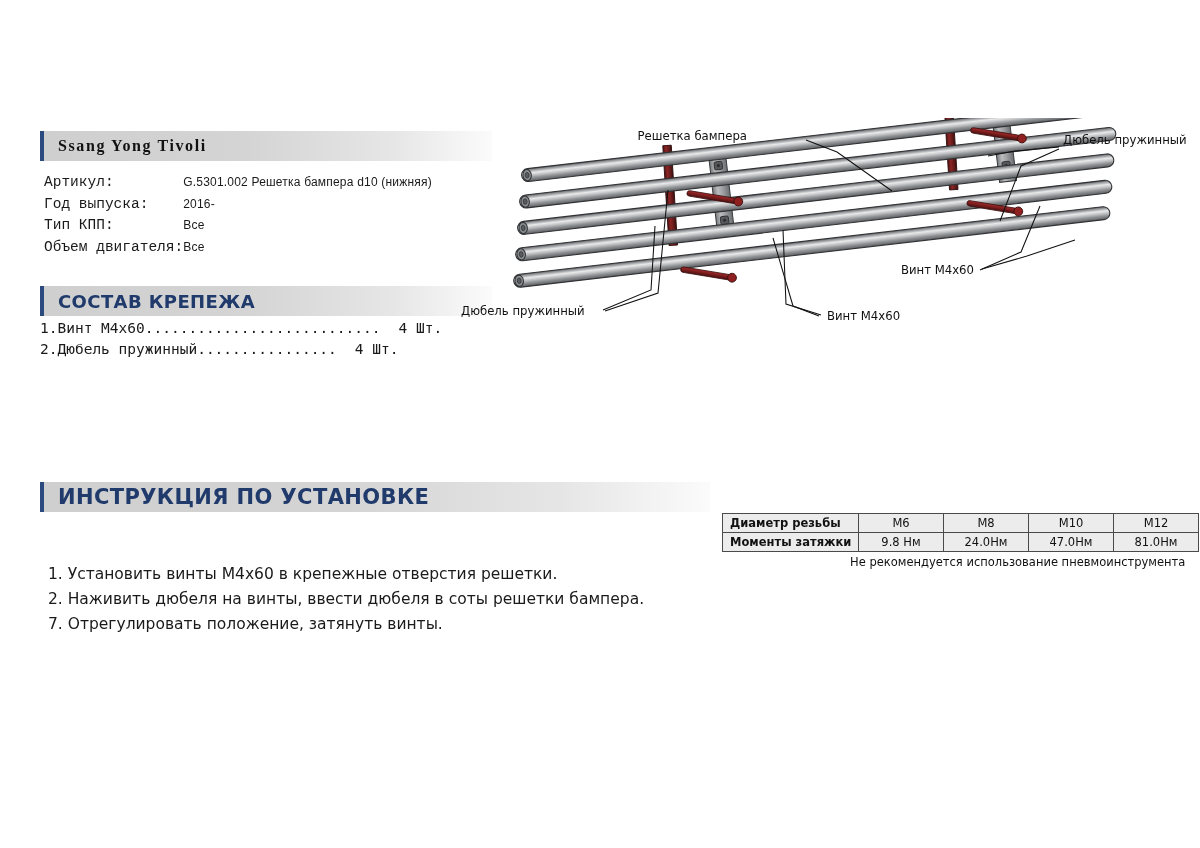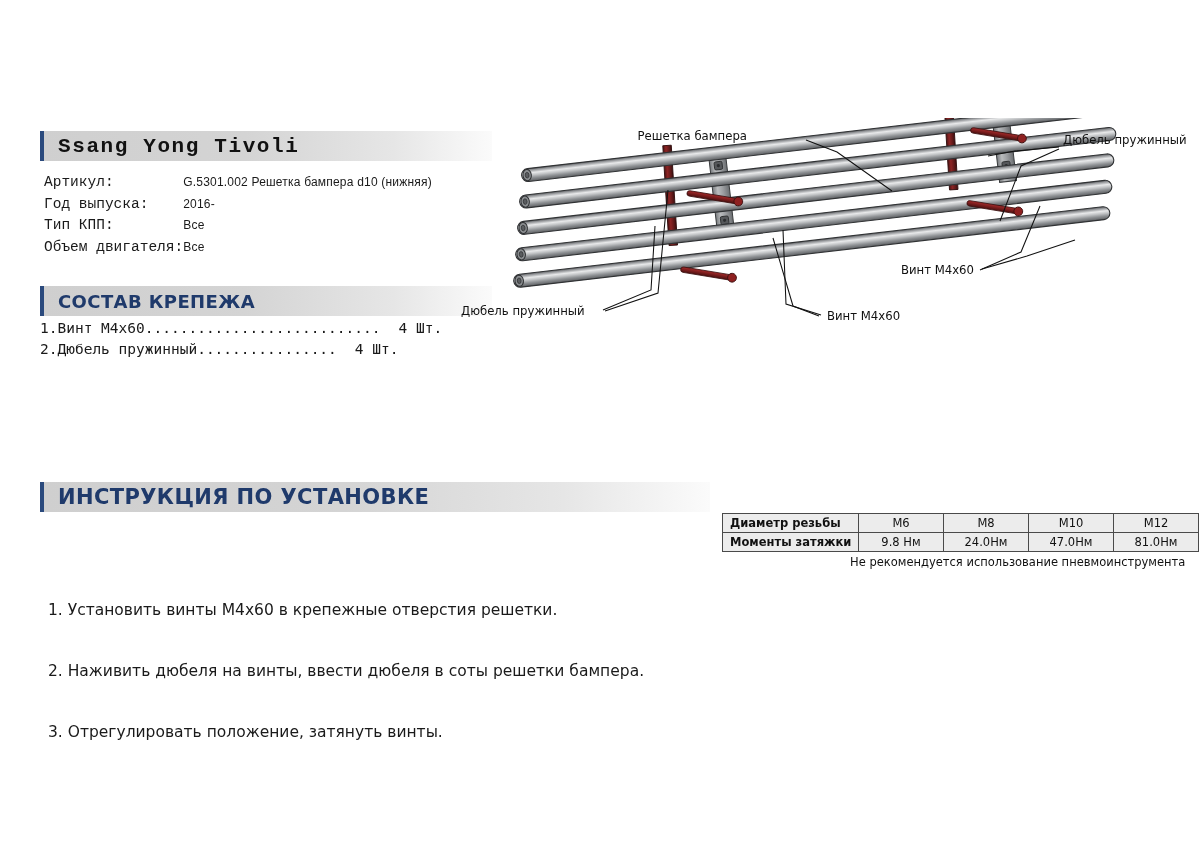--- a/index.html
+++ b/index.html
@@ -37,24 +37,24 @@
     align-items: center;
   }
   .sec-head .band-txt {
     padding-left: 14px;
     white-space: nowrap;
   }
 
   
   #title-head { left: 40px; top: 131px; width: 452px; }
   #title-head .band-txt {
-    font-size: 21px;
+    font-size: 16px;
     font-weight: bold;
     letter-spacing: 1.6px;
-    font-family: Liberation Mono, monospace;
+    font-family: Liberation Serif, serif;
     color: #111;
   }
 
   #spec-table {
     position: absolute;
     left: 44px;
     top: 172px;
     font-size: 14.5px;
     line-height: 21.6px;
     border-collapse: collapse;
@@ -102,21 +102,21 @@
     letter-spacing: .4px;
   }
   #inst-list {
     position: absolute;
     left: 48px;
     top: 562px;
     font-family: "DejaVu Sans", "Liberation Sans", sans-serif;
     font-size: 15.5px;
     line-height: 25px;
   }
-  #inst-list .step { white-space: nowrap; margin-top: 36px; }
+  #inst-list .step { white-space: nowrap; }
 
   
   #torque-wrap {
     position: absolute;
     left: 722px;
     top: 513px;
   }
   table.torque {
     border-collapse: collapse;
     font-size: 11.5px;
@@ -316,21 +316,21 @@
 <div class="sec-head" id="inst-head">
   <div class="accent"></div>
   <div class="band">
     <div class="band-txt">ИНСТРУКЦИЯ ПО УСТАНОВКЕ</div>
   </div>
 </div>
 
 <div id="inst-list">
   <div class="step">1. Установить винты М4х60 в крепежные отверстия решетки.</div>
   <div class="step">2. Наживить дюбеля на винты, ввести дюбеля в соты решетки бампера.</div>
-  <div class="step">3. Отрегулировать положение, затянуть винты.</div>
+  <div class="step">7. Отрегулировать положение, затянуть винты.</div>
 </div>
 
 <div id="torque-wrap">
   <table class="torque">
     <tbody>
       <tr>
         <td class="hdr-cell">Диаметр резьбы</td>
         <td class="val">M6</td>
         <td class="val">M8</td>
         <td class="val">M10</td>

